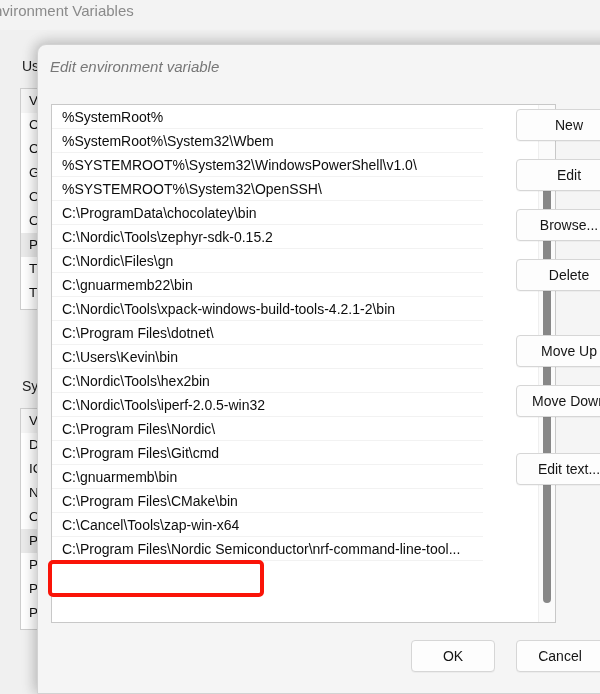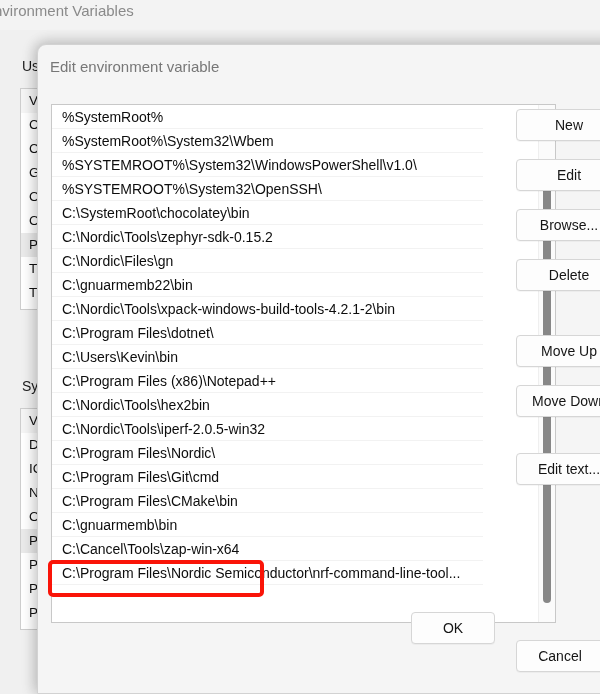--- a/index.html
+++ b/index.html
@@ -87,20 +87,21 @@
     box-shadow: -3px 0 14px rgba(0,0,0,0.16), 0 -3px 14px rgba(0,0,0,0.12);
     overflow: hidden;
   }
 
   #dialog-title {
     position: absolute;
     left: 12px; top: 13px;
     font-size: 15px;
     color: #777777;
     white-space: nowrap;
+    font-style: italic;
   }
 
   
   #path-listbox {
     position: absolute;
     left: 13px; top: 59px;
     width: 505px; height: 519px;
     background: #ffffff;
     border: 1px solid #c8c8c8;
     overflow: hidden;
@@ -164,21 +165,21 @@
   }
   #btn-new        { top: 64px; }
   #btn-edit       { top: 114px; }
   #btn-browse     { top: 164px; }
   #btn-delete     { top: 214px; }
   #btn-move-up    { top: 290px; }
   #btn-move-down  { top: 340px; }
   #btn-edit-text  { top: 408px; }
 
   #btn-ok {
-    left: 373px; top: 567px;
+    left: 373px; top: 595px;
     width: 84px;
   }
   #btn-cancel {
     left: 478px; top: 595px;
     width: 88px;
   }
 
   
   #annotation-box {
     position: absolute;
@@ -232,34 +233,33 @@
 <div id="dialog">
 
   <div id="dialog-title">Edit environment variable</div>
 
   <div id="path-listbox">
     <div id="path-list">
         <div class="path-row">%SystemRoot%</div>
         <div class="path-row">%SystemRoot%\System32\Wbem</div>
         <div class="path-row">%SYSTEMROOT%\System32\WindowsPowerShell\v1.0\</div>
         <div class="path-row">%SYSTEMROOT%\System32\OpenSSH\</div>
-        <div class="path-row">C:\SystemRoot\chocolatey\bin</div>
+        <div class="path-row">C:\ProgramData\chocolatey\bin</div>
         <div class="path-row">C:\Nordic\Tools\zephyr-sdk-0.15.2</div>
         <div class="path-row">C:\Nordic\Files\gn</div>
         <div class="path-row">C:\gnuarmemb22\bin</div>
         <div class="path-row">C:\Nordic\Tools\xpack-windows-build-tools-4.2.1-2\bin</div>
         <div class="path-row">C:\Program Files\dotnet\</div>
         <div class="path-row">C:\Users\Kevin\bin</div>
-        <div class="path-row">C:\Program Files (x86)\Notepad++</div>
         <div class="path-row">C:\Nordic\Tools\hex2bin</div>
         <div class="path-row">C:\Nordic\Tools\iperf-2.0.5-win32</div>
         <div class="path-row">C:\Program Files\Nordic\</div>
         <div class="path-row">C:\Program Files\Git\cmd</div>
+        <div class="path-row">C:\gnuarmemb\bin</div>
         <div class="path-row">C:\Program Files\CMake\bin</div>
-        <div class="path-row">C:\gnuarmemb\bin</div>
         <div class="path-row">C:\Cancel\Tools\zap-win-x64</div>
         <div class="path-row">C:\Program Files\Nordic Semiconductor\nrf-command-line-tool...</div>
       </div>
     <div id="list-scrollbar">
       <div id="list-scroll-thumb"></div>
     </div>
   </div>
 
   <div class="dlg-button side-button" id="btn-new">New</div>
   <div class="dlg-button side-button" id="btn-edit">Edit</div>

